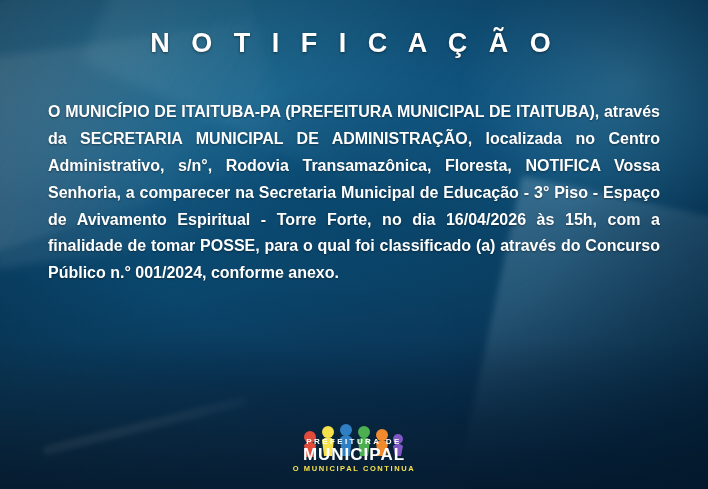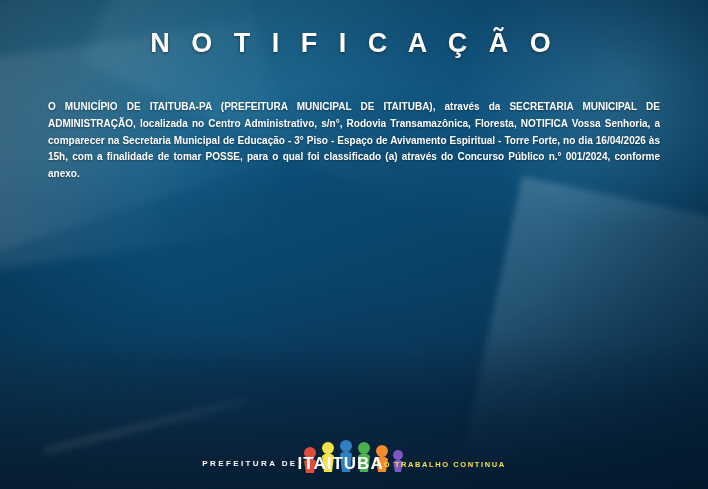--- a/index.html
+++ b/index.html
@@ -119,21 +119,21 @@
     text-align: center;
     line-height: 1.32;
     margin-top: 24px;
     max-width: 600px;
     text-shadow: 0 1px 3px rgba(0,0,0,0.4);
   }
   .title-sub .sup { font-size: 13px; vertical-align: super; }
 
   .body-text {
     color: #ffffff;
-    font-size: 10px;
+    font-size: 16px;
     font-weight: bold;
     line-height: 1.68;
     text-align: justify;
     text-align-last: left;
     margin-top: 40px;
     width: 612px;
     text-shadow: 0 1px 2px rgba(0,0,0,0.4);
   }
 
   .highlight-line {
@@ -172,21 +172,21 @@
     line-height: 1.05;
   }
   .logo-text-tag {
     color: #f7e14a;
     font-size: 7.5px;
     font-weight: bold;
     letter-spacing: 1.6px;
   }
   .logo-stack {
     display: flex;
-    flex-direction: row;
+    flex-direction: column;
     align-items: center;
     margin-top: -30px;
     position: relative;
     z-index: 2;
   }
 </style>
 </head>
 <body>
 
 <div id="poster">
@@ -221,19 +221,19 @@
           <circle cx="90" cy="9" r="6" fill="#4caf50"></circle>
           <path d="M84 17 q6 -6 12 0 l-2 16 h-8 z" fill="#4caf50"></path>
           <circle cx="108" cy="12" r="6" fill="#f08a2c"></circle>
           <path d="M102 20 q6 -6 12 0 l-2 13 h-8 z" fill="#f08a2c"></path>
           <circle cx="124" cy="16" r="5" fill="#7e57c2"></circle>
           <path d="M119 23 q5 -5 10 0 l-2 10 h-6 z" fill="#7e57c2"></path>
         </svg>
       </div>
       <div class="logo-stack">
         <div class="logo-text-small">PREFEITURA DE</div>
-        <div class="logo-text-big">ITAITUBA</div>
-        <div class="logo-text-tag">O TRABALHO CONTINUA</div>
+        <div class="logo-text-big">MUNICIPAL</div>
+        <div class="logo-text-tag">O MUNICIPAL CONTINUA</div>
       </div>
     </div>
 
   </div>
 </div>
 
 </body></html>

